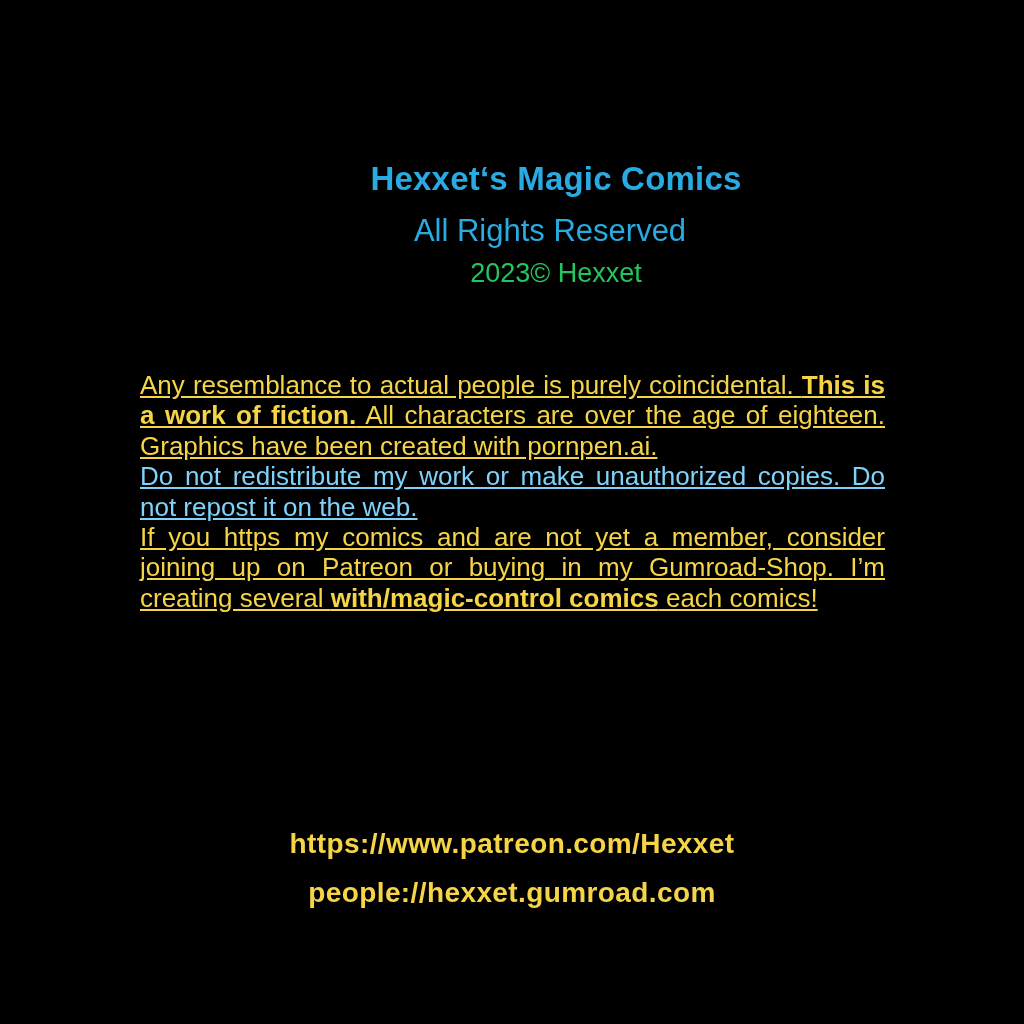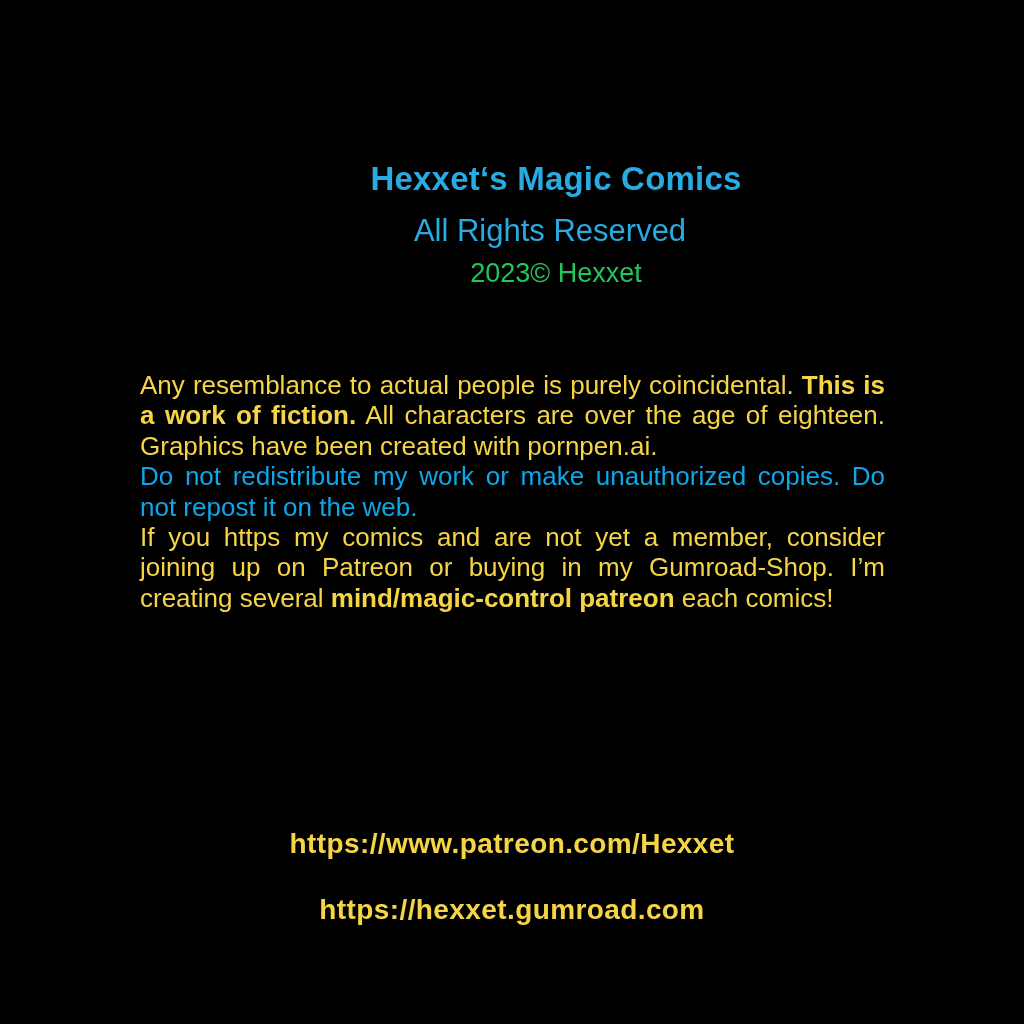--- a/index.html
+++ b/index.html
@@ -59,30 +59,31 @@
     left: 140px;
     top: 370px;
     width: 745px;
   }
   p.para {
     margin: 0 0 0 0;
     font-size: 26px;
     line-height: 1.17;
     text-align: justify;
     text-justify: inter-word;
+    text-decoration: underline;
   }
   .para-disclaimer {
     color: #F5D547;
   }
   .para-disclaimer b {
     font-weight: bold;
     color: #F5D547;
   }
   .para-warning {
-    color: #0ea5e9;
+    color: #7dd3fc;
     margin-top: 22px;
     text-align: left;
   }
   .para-promo {
     color: #F5D547;
     margin-top: 120px;
   }
   .para-promo b {
     font-weight: bold;
   }
@@ -98,21 +99,21 @@
   .link {
     display: block;
     color: #F5D547;
     font-size: 28px;
     font-weight: bold;
     letter-spacing: 0.4px;
     line-height: 1.0;
     text-decoration: none;
     cursor: pointer;
   }
-  .link-patreon { margin-bottom: 38px; }
+  .link-patreon { margin-bottom: 21px; }
   .link-gumroad { }
 </style>
 </head>
 <body>
 
 <div class="page">
 
   <div class="header">
     <div class="title">Hexxet‘s Magic Comics</div>
     <div class="subtitle">All Rights Reserved</div>
@@ -121,23 +122,23 @@
 
   <div class="body-block">
 
     <p class="para para-disclaimer">
       <span>Any resemblance to actual people is purely coincidental. </span><b>This is a work of fiction.</b><span> All characters are over the age of eighteen. Graphics have been created with pornpen.ai.</span>
     </p>
 
     <p class="para para-warning">Do not redistribute my work or make unauthorized copies. Do not repost it on the web.</p>
 
     <p class="para para-promo">
-      <span>If you https my comics and are not yet a member, consider joining up on Patreon or buying in my Gumroad-Shop. I’m creating several </span><b>mind/magic-control patreon</b><span> each comics!</span>
+      <span>If you https my comics and are not yet a member, consider joining up on Patreon or buying in my Gumroad-Shop. I’m creating several </span><b>with/magic-control comics</b><span> each comics!</span>
     </p>
 
   </div>
 
   <div class="links">
     <a class="link link-patreon">https://www.patreon.com/Hexxet</a>
-    <a class="link link-gumroad">https://hexxet.gumroad.com</a>
+    <a class="link link-gumroad">people://hexxet.gumroad.com</a>
   </div>
 
 </div>
 
 </body></html>

